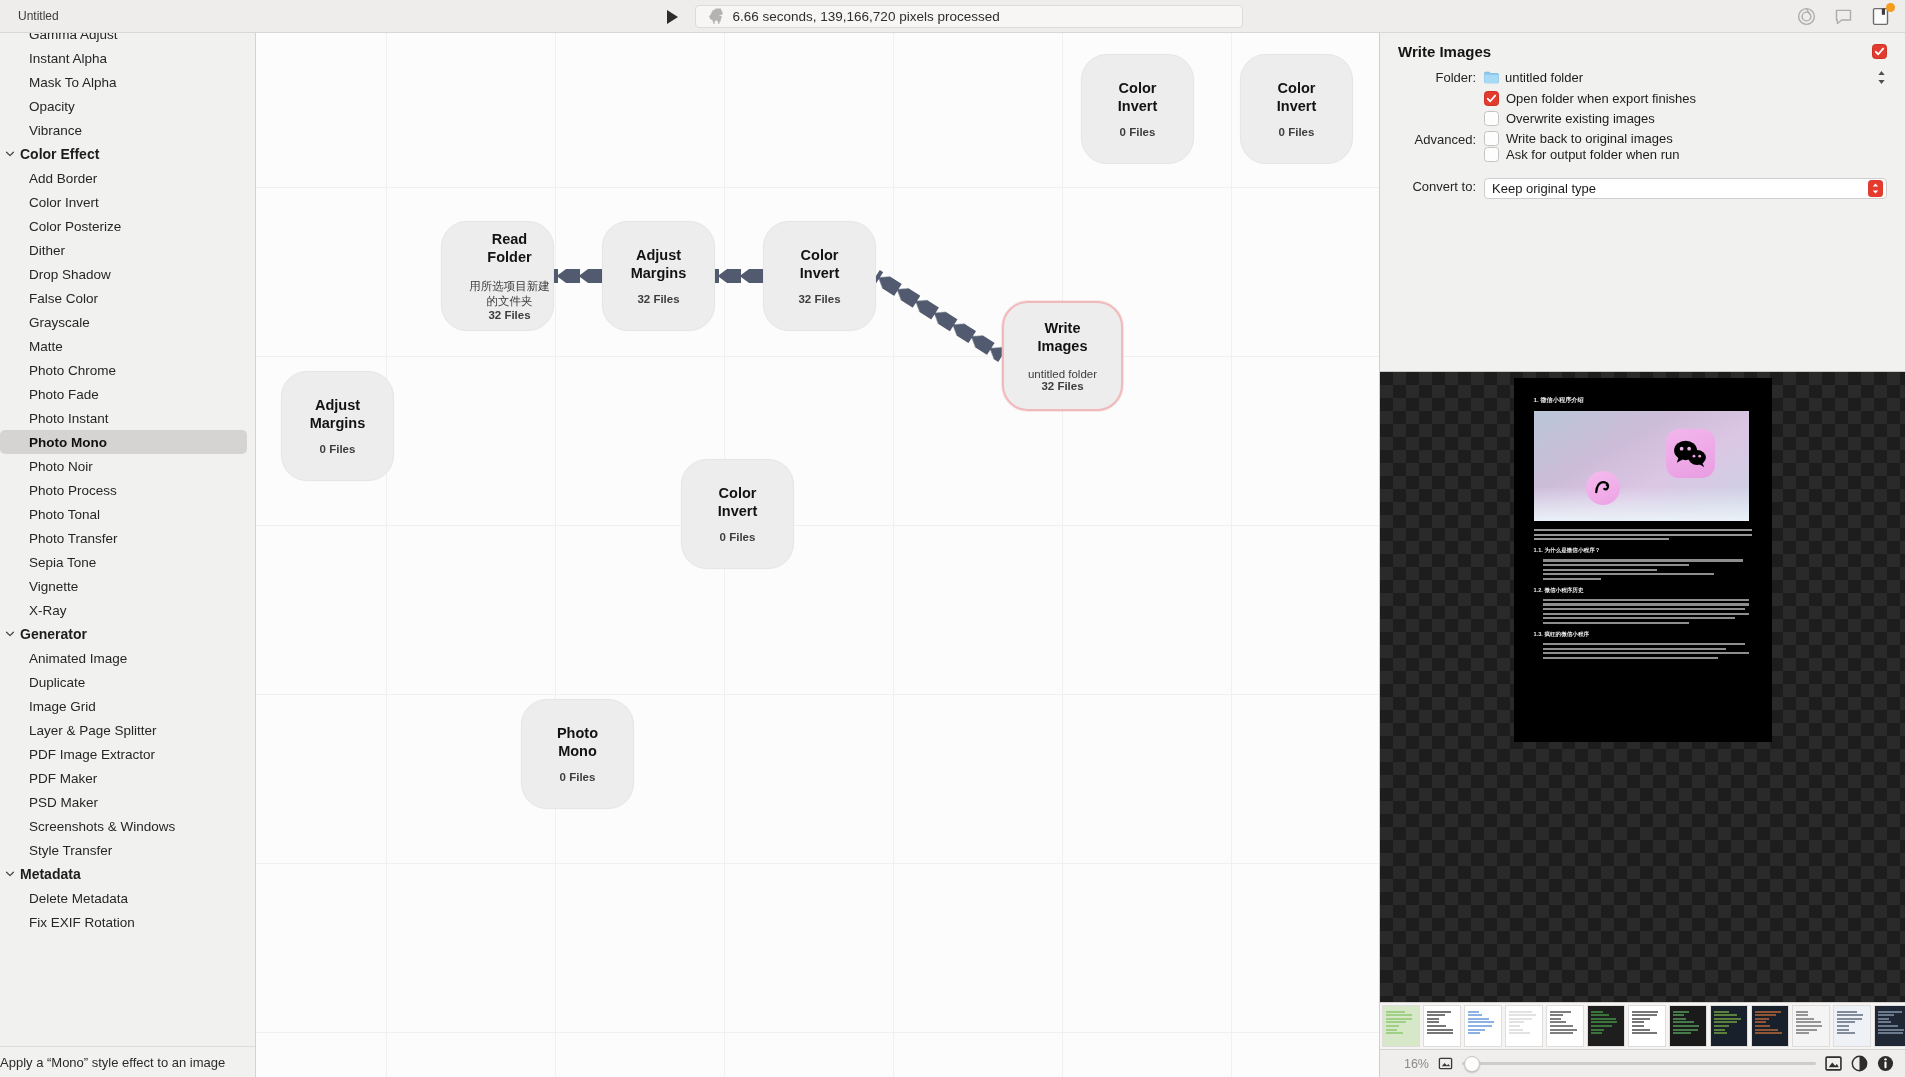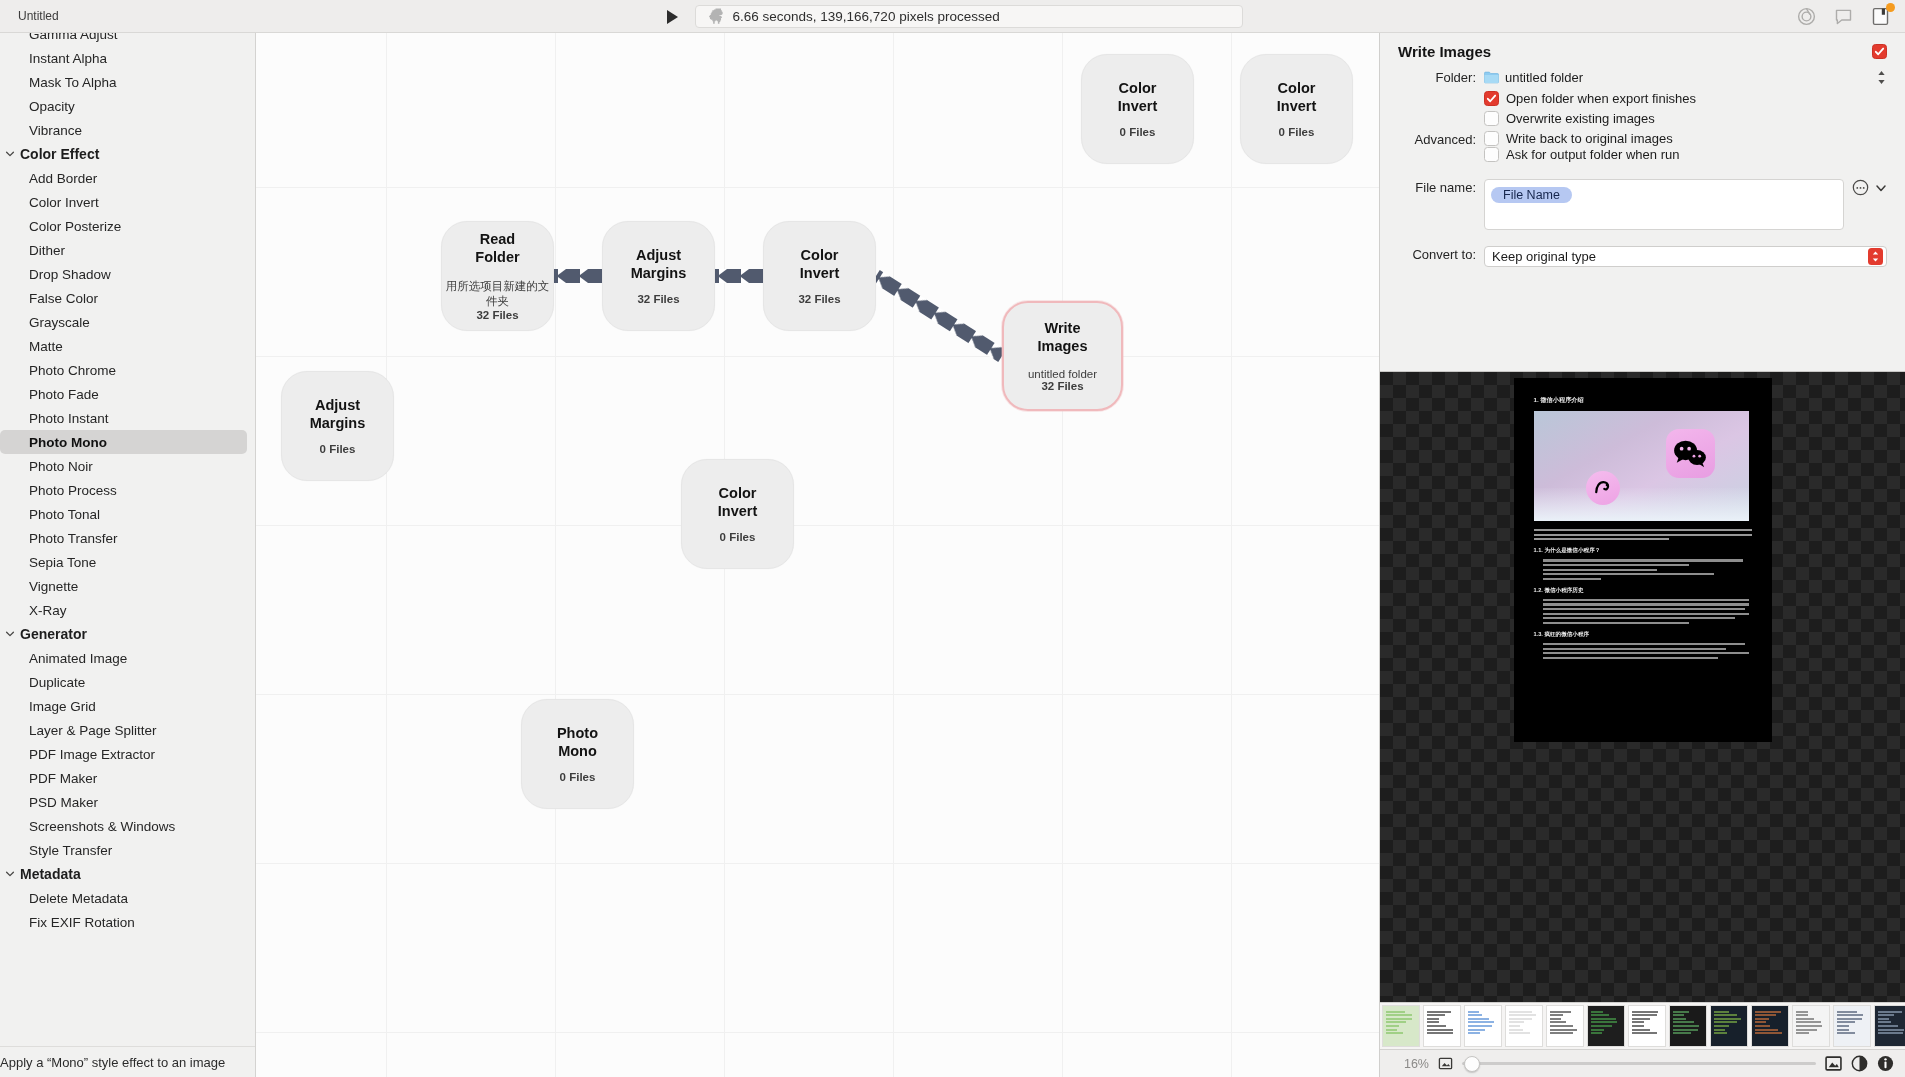--- a/index.html
+++ b/index.html
@@ -500,21 +500,21 @@
     <div class="node" style="left: 825px; top: 21px; width: 113px; height: 110px;">
           <div class="node-title">Color<br>Invert</div>
           <div class="node-body-spacer"></div>
           <div class="node-count">0 Files</div>
         </div>
         <div class="node" style="left: 984px; top: 21px; width: 113px; height: 110px;">
           <div class="node-title">Color<br>Invert</div>
           <div class="node-body-spacer"></div>
           <div class="node-count">0 Files</div>
         </div>
-        <div class="node" style="left: 185px; top: 188px; width: 113px; height: 110px;">
+        <div class="node" style="left: 185px; top: 188px; width: 113px; height: 110px; padding-left: 24px;">
           <div class="node-title">Read<br>Folder</div>
           <div class="node-body-spacer"></div>
           <div class="node-sub">用所选项目新建的文件夹</div>
           <div class="node-count">32 Files</div>
         </div>
         <div class="node" style="left: 346px; top: 188px; width: 113px; height: 110px;">
           <div class="node-title">Adjust<br>Margins</div>
           <div class="node-body-spacer"></div>
           <div class="node-count">32 Files</div>
         </div>
@@ -600,39 +600,20 @@
           </div>
         </div>
 
         <div class="cbrow">
           <div class="cb">
             
           </div>
           <span class="cbtext">Ask for output folder when run</span>
         </div>
 
-        <div class="frow" style="margin-top:17px;">
-          <div class="flabel">File name:</div>
-          <div class="fctl" style="align-items:flex-start;">
-            <div class="filename-box">
-              <span class="token">File Name</span>
-            </div>
-            <div class="fn-right">
-              <svg class="ellipsis-btn" viewBox="0 0 18 18">
-                <circle cx="9" cy="9" r="7.6" fill="none" stroke="#4a4947" stroke-width="1.3"></circle>
-                <circle cx="5.6" cy="9.4" r="0.95" fill="#4a4947"></circle>
-                <circle cx="9" cy="9.4" r="0.95" fill="#4a4947"></circle>
-                <circle cx="12.4" cy="9.4" r="0.95" fill="#4a4947"></circle>
-              </svg>
-              <svg class="chev" viewBox="0 0 12 12">
-                <path d="M2 4 L6 8.4 L10 4" fill="none" stroke="#3c3b39" stroke-width="1.5" stroke-linecap="round" stroke-linejoin="round"></path>
-              </svg>
-            </div>
-          </div>
-        </div>
 
         <div class="frow" style="margin-top:16px;">
           <div class="flabel">Convert to:</div>
           <div class="fctl">
             <div class="select-ctl">
               <span>Keep original type</span>
               <span class="pop-arrows">
                 <svg viewBox="0 0 11 15" width="11" height="15">
                   <path d="M5.5 2.4 L8.2 5.6 H2.8 Z" fill="#fff"></path>
                   <path d="M5.5 12.6 L8.2 9.4 H2.8 Z" fill="#fff"></path>

